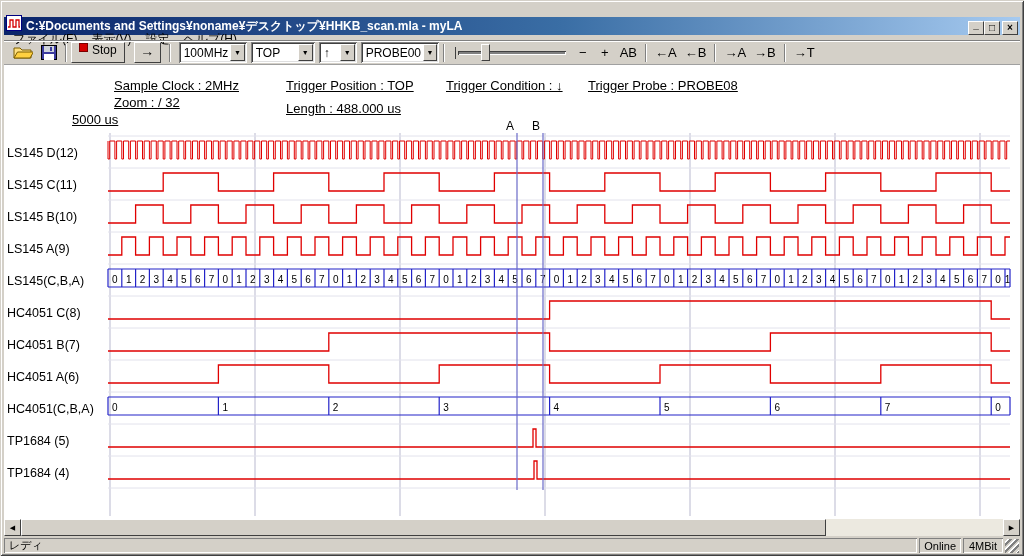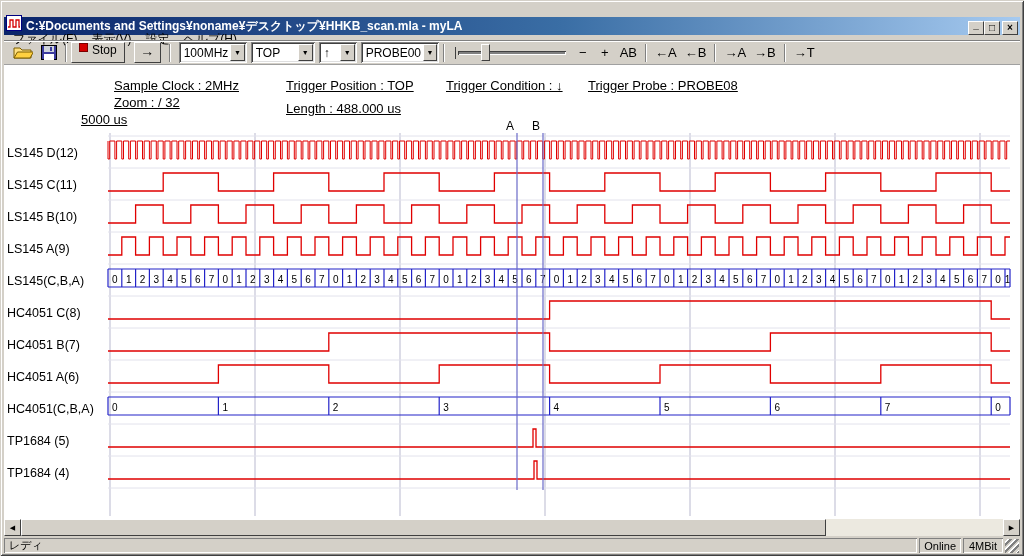--- a/index.html
+++ b/index.html
@@ -355,21 +355,21 @@
       <line x1="543" y1="133" x2="543" y2="490" stroke="#6a6ac8" stroke-width="1.2"></line>
       <text x="540" y="130" fill="#000000" font-size="12" text-anchor="end" font-family="&quot;Liberation Sans&quot;,&quot;DejaVu Sans&quot;,sans-serif">B</text>
     </svg>
 
   <span class="info-text" style="left:114px;top:78px">Sample Clock : 2MHz</span>
   <span class="info-text" style="left:286px;top:78px">Trigger Position : TOP</span>
   <span class="info-text" style="left:446px;top:78px">Trigger Condition : ↓</span>
   <span class="info-text" style="left:588px;top:78px">Trigger Probe : PROBE08</span>
   <span class="info-text" style="left:114px;top:95px">Zoom : / 32</span>
   <span class="info-text" style="left:286px;top:101px">Length : 488.000 us</span>
-  <span class="info-text" style="left:81px;top:112px">5000 us</span>
+  <span class="info-text" style="left:72px;top:112px">5000 us</span>
 
   <div class="hscroll">
     <button class="sb-arrow">
         <span>◀</span>
       </button>
     <div class="sb-track">
       <div class="sb-thumb"></div>
     </div>
     <button class="sb-arrow">
         <span>▶</span>

